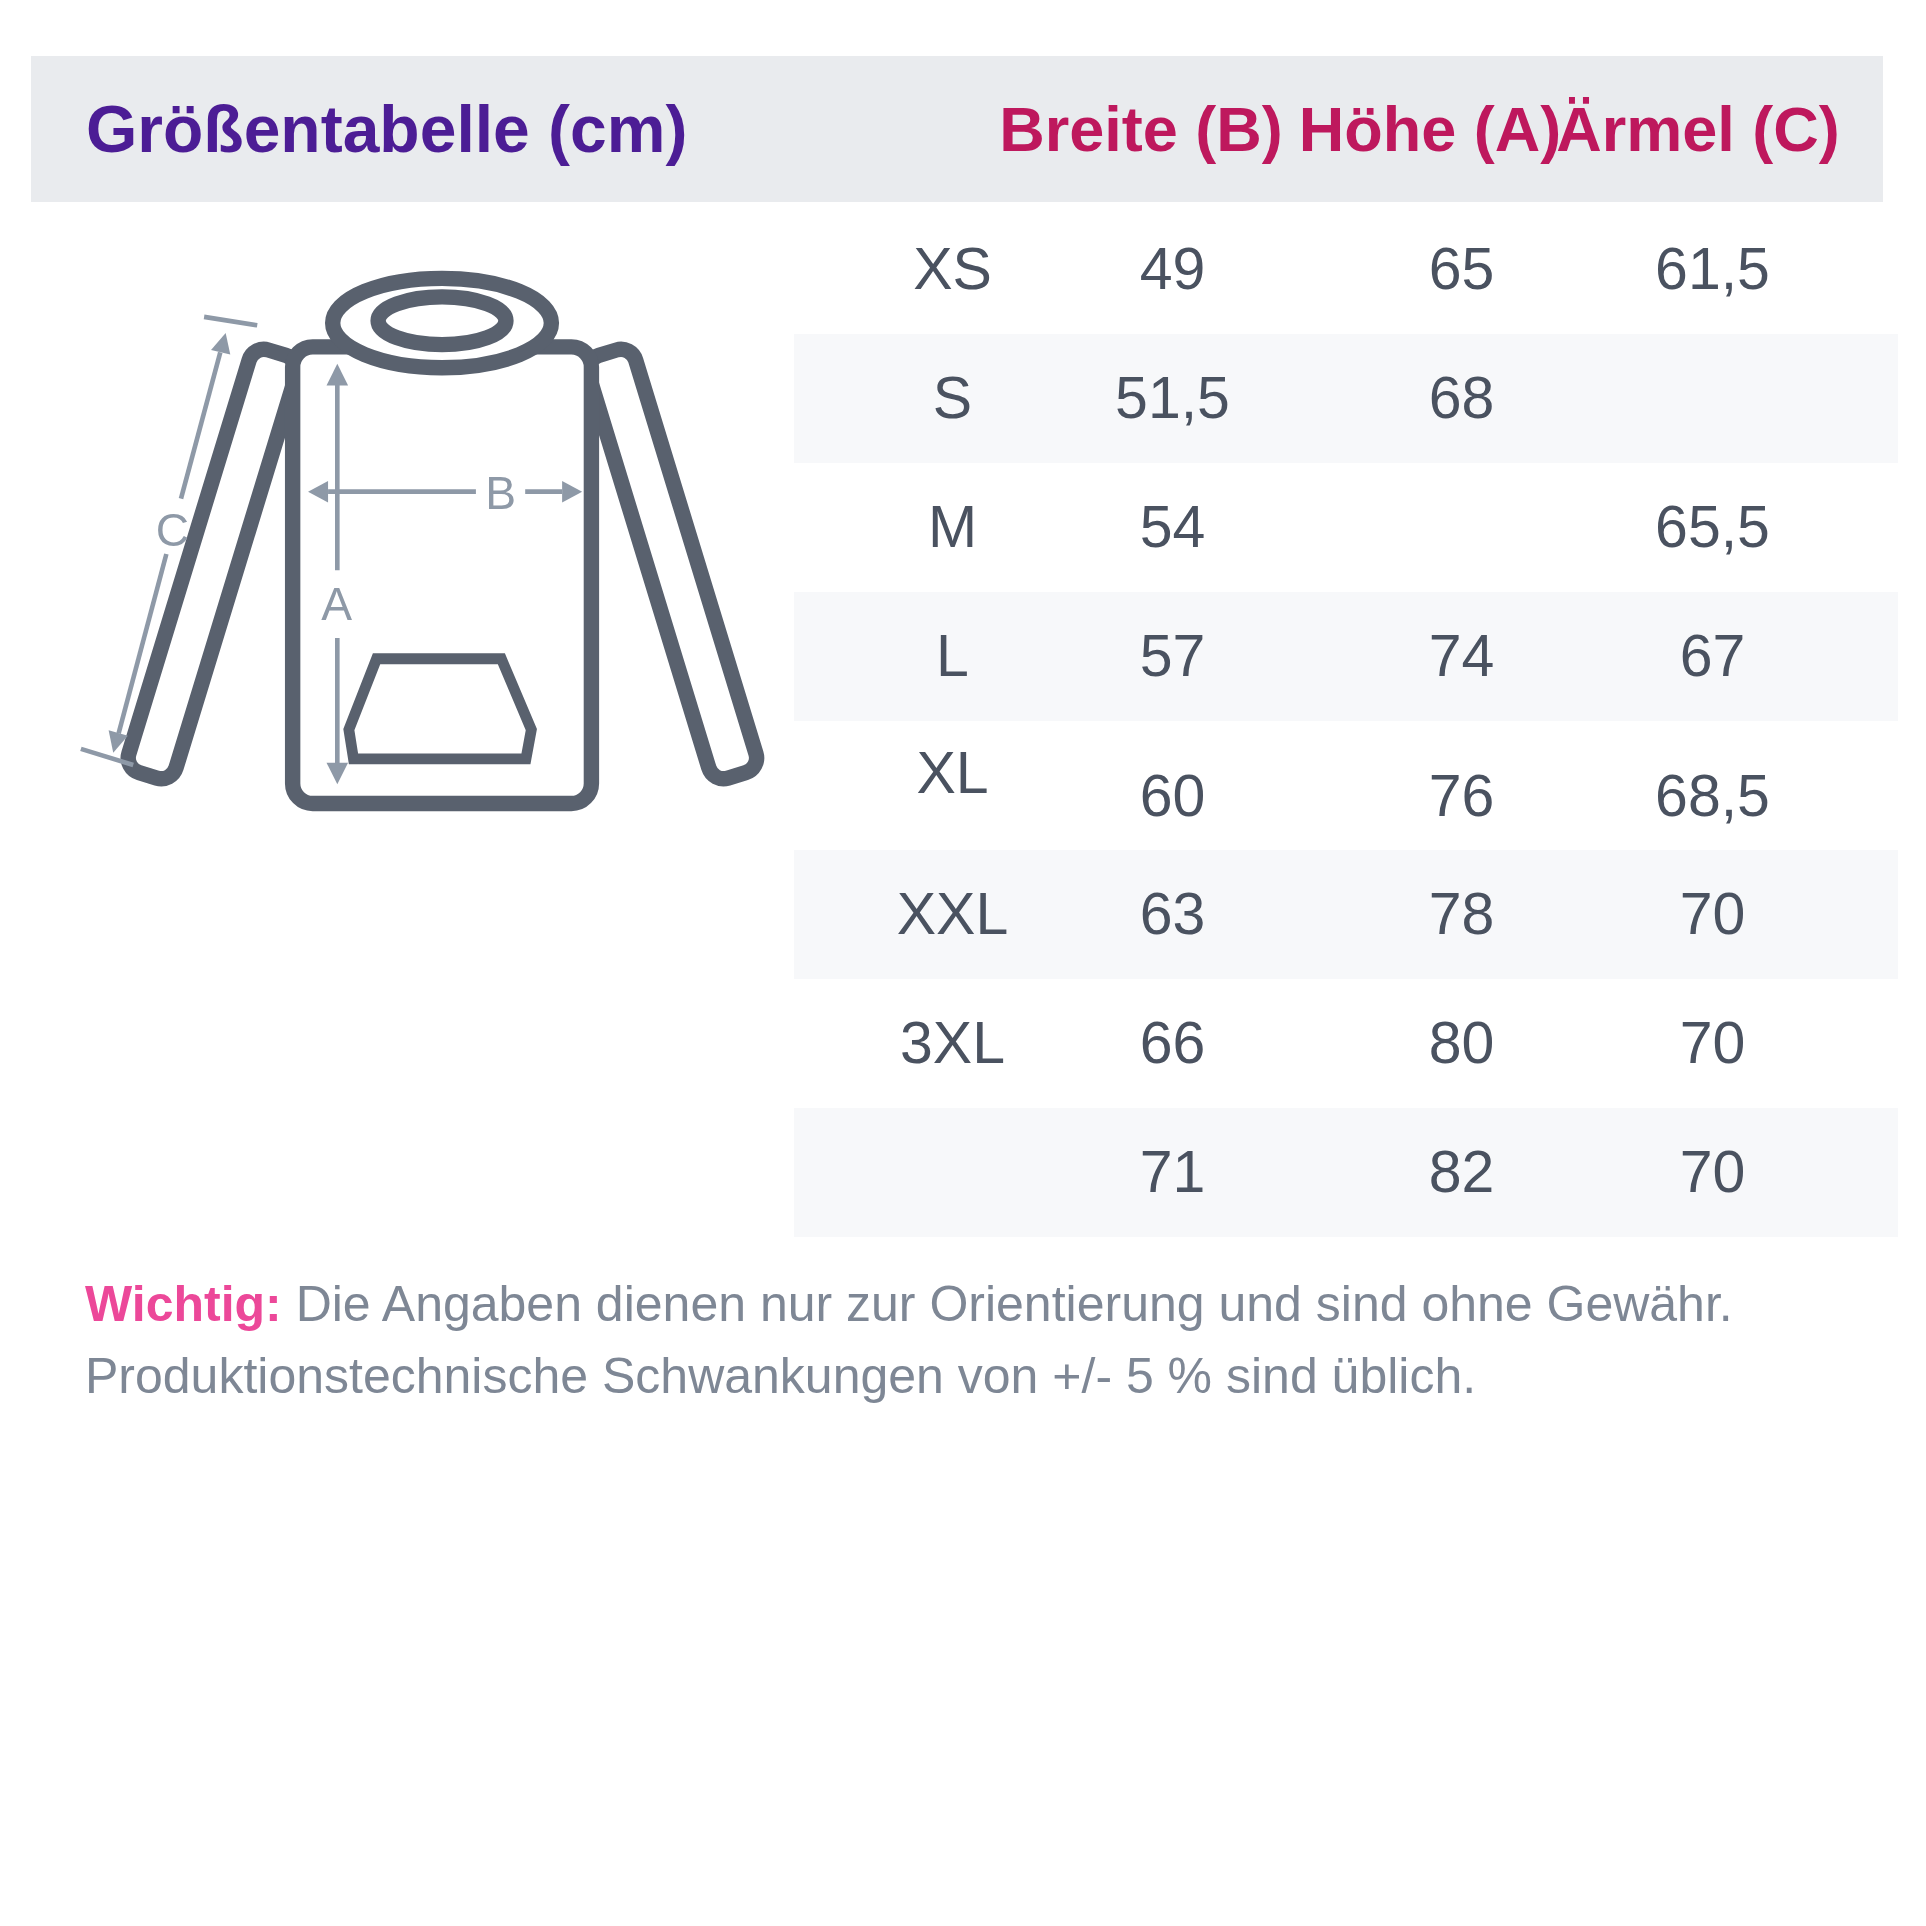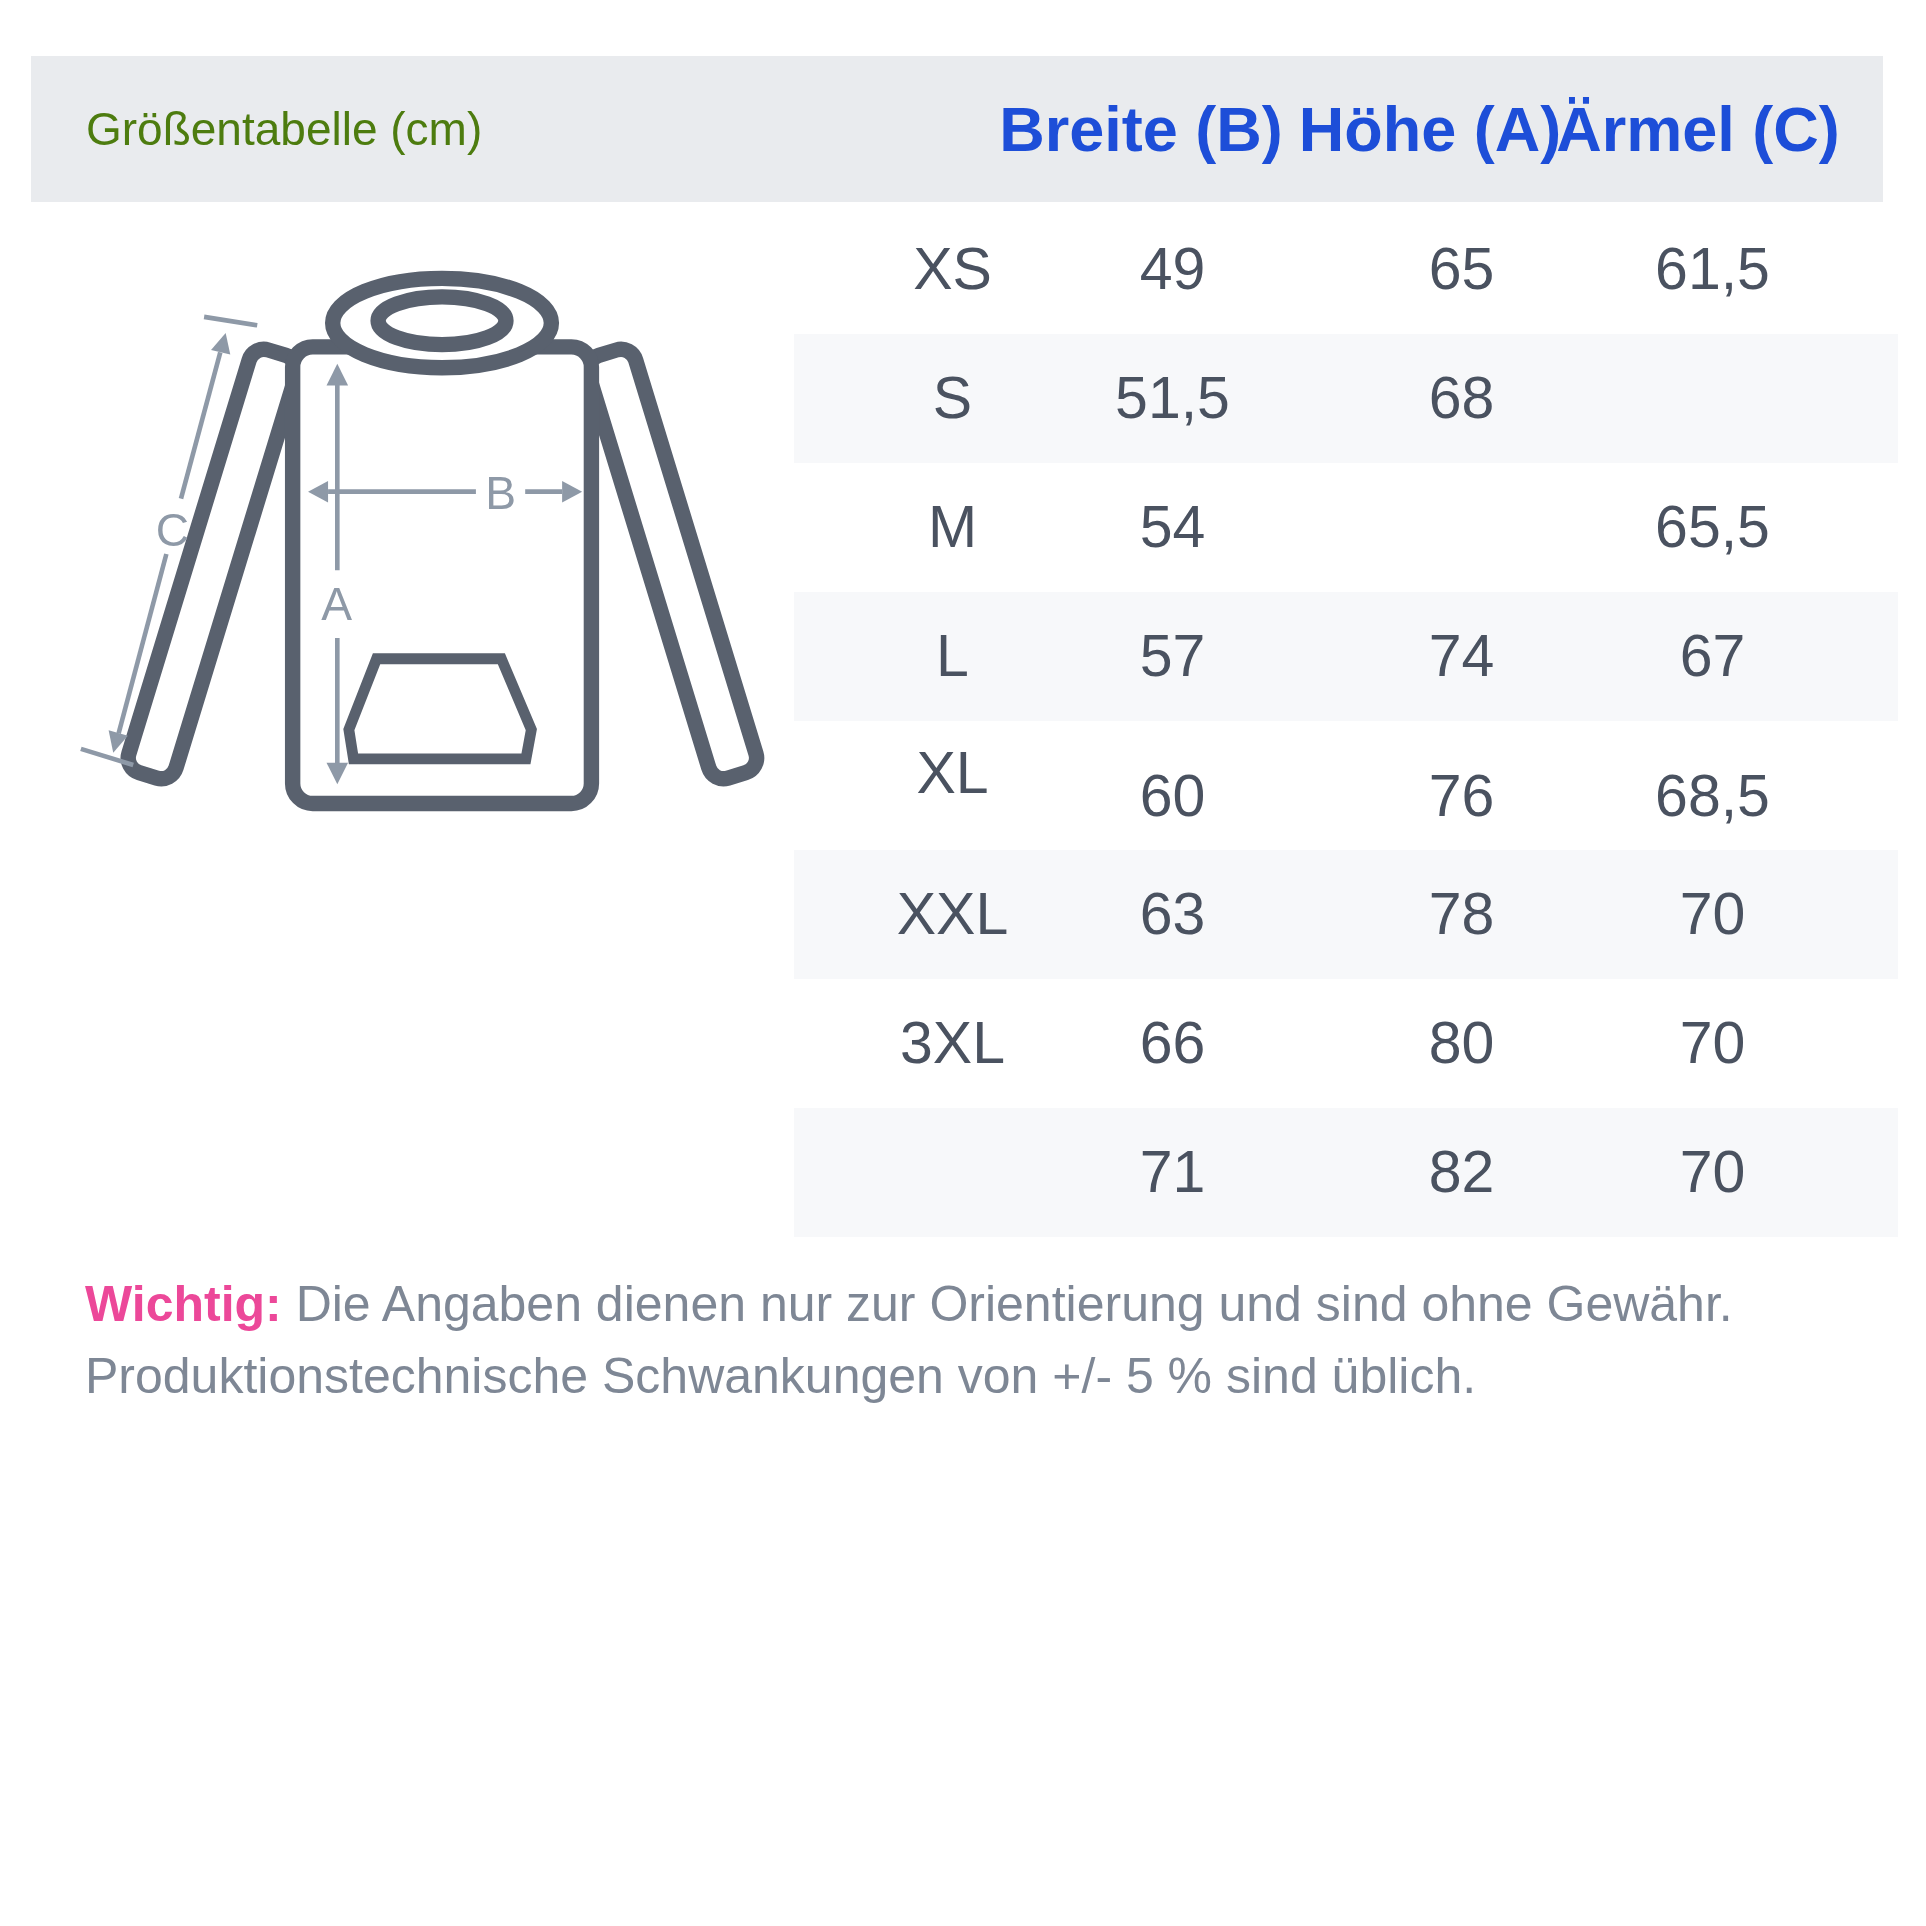--- a/index.html
+++ b/index.html
@@ -3,23 +3,23 @@
 <meta charset="utf-8">
 <style>
   html,body{margin:0;padding:0;background:#ffffff;}
   #canvas{
     position:relative;width:1926px;height:1926px;background:#ffffff;overflow:hidden;
     font-family:"Liberation Sans", sans-serif;color:#4a5260;
   }
   
   .header-band{position:absolute;left:31px;top:56px;width:1852px;height:146px;background:#e9ebee;}
   .title{position:absolute;left:55px;top:0;height:146px;line-height:146px;
-    font-size:46px;font-weight:normal;color:#4d7c0f;white-space:nowrap;}
+    font-size:66px;font-weight:bold;color:#4c1d95;white-space:nowrap;}
   .col-head{position:absolute;top:0;height:146px;line-height:146px;transform:translateX(-50%);
-    font-size:63px;font-weight:bold;color:#1d4ed8;white-space:nowrap;}
+    font-size:63px;font-weight:bold;color:#be185d;white-space:nowrap;}
   .ch-b{left:1110px;} .ch-h{left:1399px;} .ch-c{left:1667px;}
   
   .rows{position:absolute;left:16px;top:205px;width:1926px;}
   .row{position:relative;width:1926px;height:129px;}
   .stripe-bg{position:absolute;left:778px;top:0;width:1104px;height:100%;background:#f7f8fa;}
   .cell{position:absolute;top:0;height:129px;line-height:129px;width:231px;margin-left:-116px;
     text-align:center;font-size:59px;color:#4a5260;white-space:nowrap;}
   .c-size{left:937px;} .c-b{left:1157px;} .c-h{left:1446px;} .c-c{left:1697px;}
   
   .row-xl .c-size{transform:translateY(-12.3px);}

